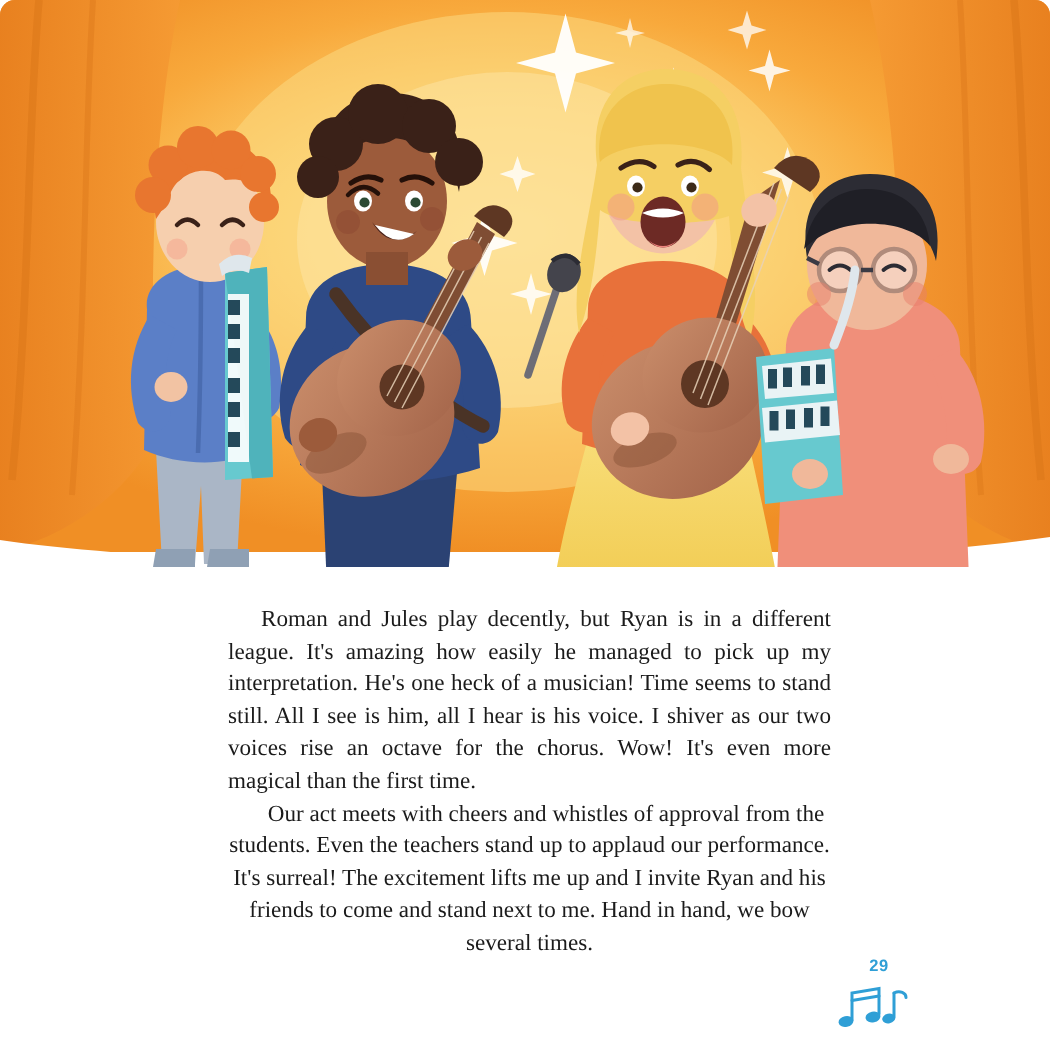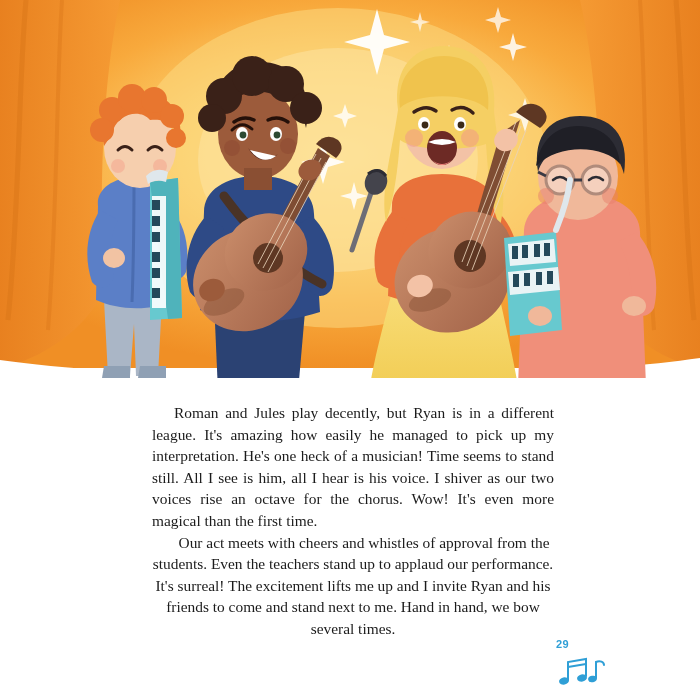--- a/index.html
+++ b/index.html
@@ -15,20 +15,21 @@
     position: relative;
   }
 
   
   .page {
     position: relative;
     width: 700px;
     height: 700px;
     background: #ffffff;
     overflow: hidden;
+    border-radius: 10px;
   }
 
   
   .illustration {
     position: absolute;
     left: 0;
     top: 0;
     width: 700px;
     height: 392px;
     overflow: hidden;
@@ -56,21 +57,21 @@
   }
   .bodytext p + p { margin-top: 0px; }
   .bodytext p:last-child { text-align: center; }
 
   
   .folio {
     position: absolute;
     left: 556px;
     top: 638px;
     width: 60px;
-    text-align: left;
+    text-align: center;
     color: #2f9fd6;
     font-family: "Liberation Sans", sans-serif;
     font-size: 11px;
     font-weight: bold;
     letter-spacing: 0.4px;
   }
   .footer-mark {
     position: absolute;
     left: 556px;
     top: 654px;

